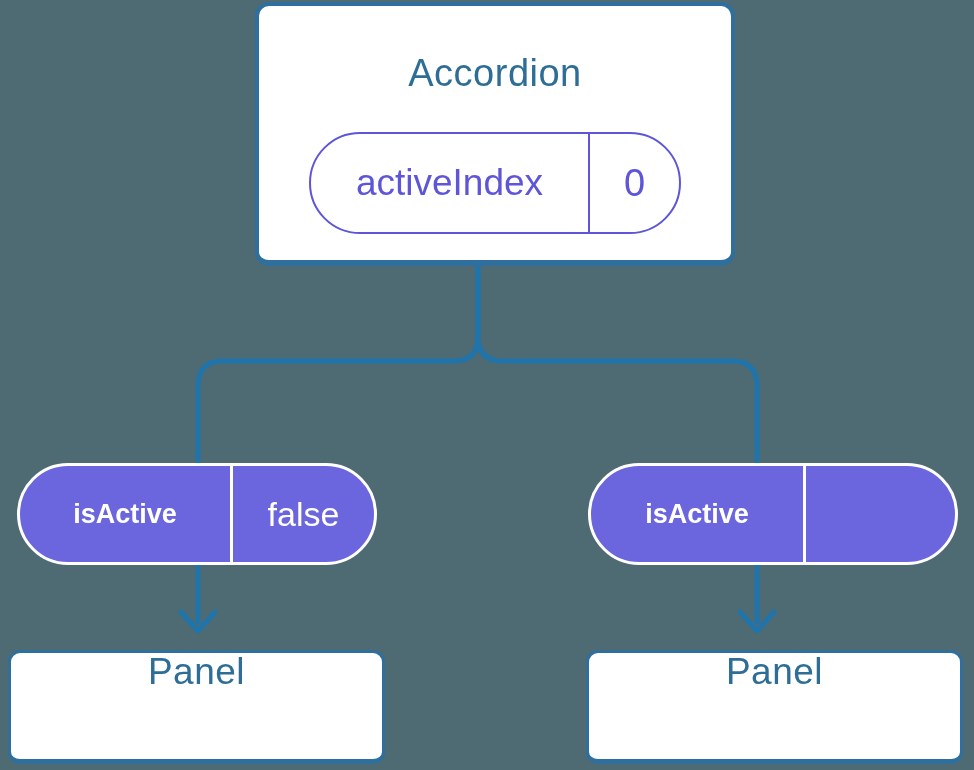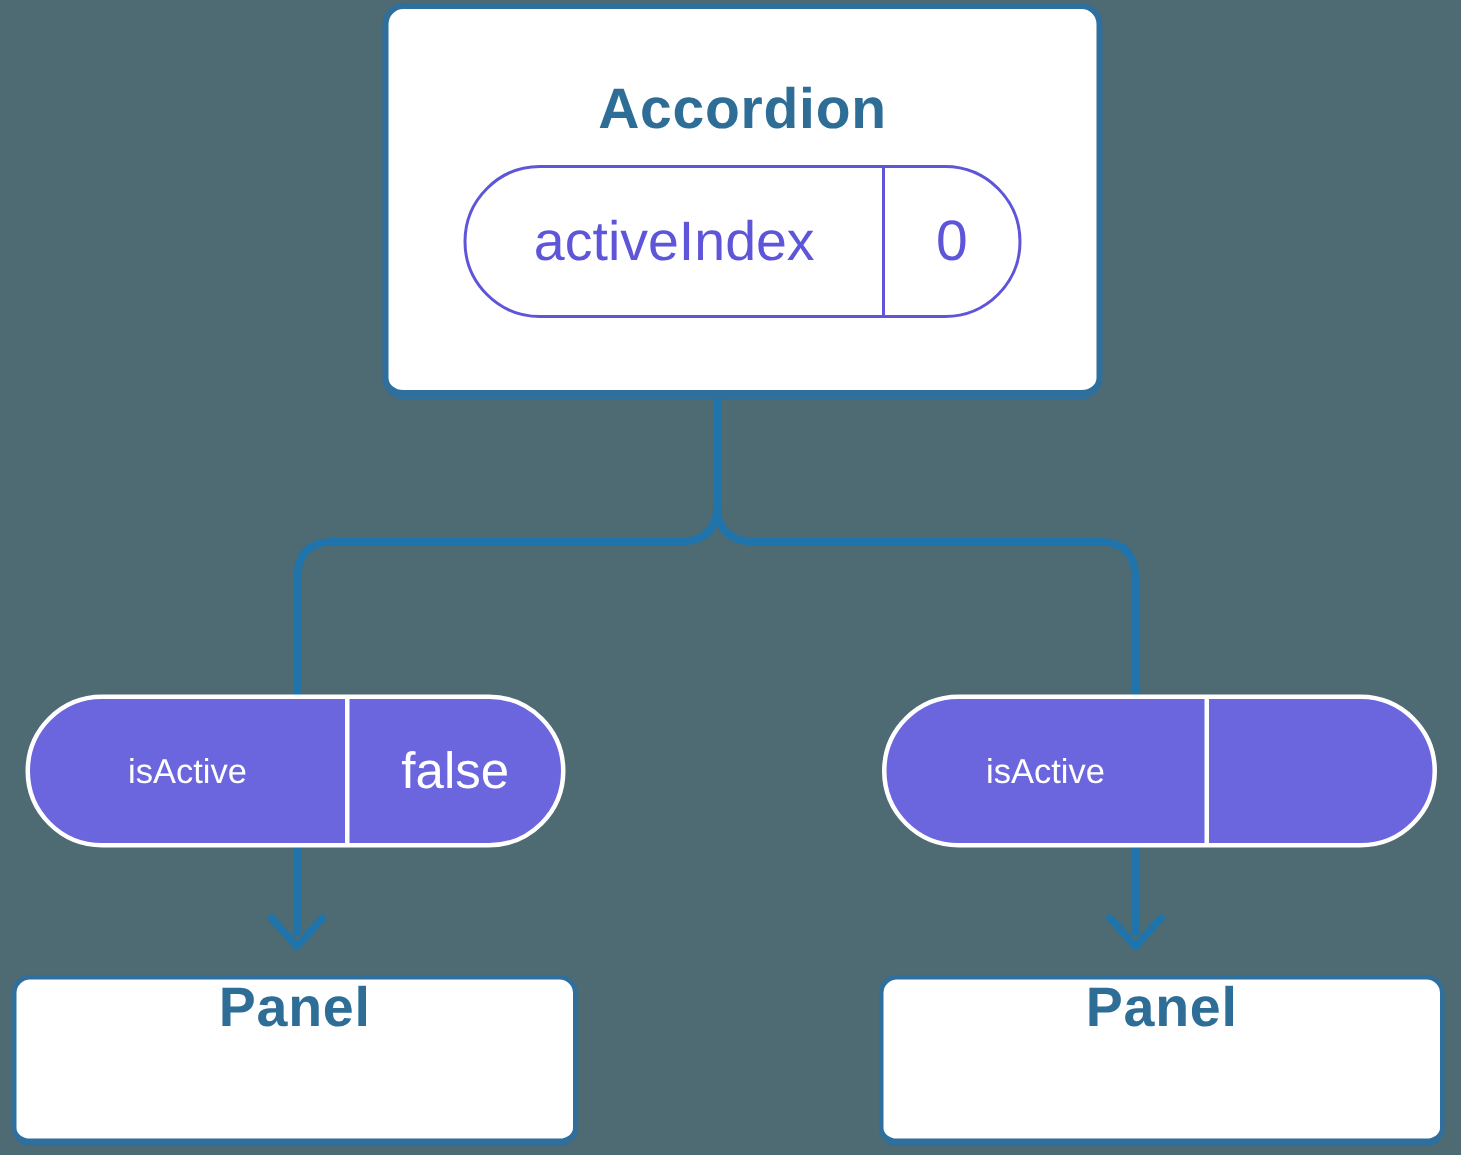--- a/index.html
+++ b/index.html
@@ -46,27 +46,27 @@
   .root-card {
     left: 255px; top: 2px;
     width: 480px; height: 264px;
     display: flex;
     flex-direction: column;
     align-items: center;
     padding-top: 48px;
   }
   .card-title {
     font-size: 38px;
-    font-weight: 700;
+    font-weight: 400;
     line-height: 1;
     color: var(--title-text, #2e6e96);
     letter-spacing: 0.5px;
   }
   .prop-pill {
-    margin-top: 18px;
+    margin-top: 40px;
     width: 372px;
     height: 102px;
     box-sizing: border-box;
     border: 2px solid var(--prop, #5e55d9);
     border-radius: 51px;
     background: var(--node-bg, #ffffff);
     display: flex;
     align-items: stretch;
     overflow: hidden;
   }
@@ -98,22 +98,23 @@
     display: flex;
     align-items: stretch;
     overflow: hidden;
     z-index: 3;
   }
   .state-pill .pill-label {
     border-right: 3px solid #ffffff;
     display: flex;
     align-items: center;
     justify-content: center;
-    font-size: 23px;
+    font-size: 27px;
     color: #ffffff;
+    font-weight: bold;
   }
   .state-pill .pill-value {
     flex: 1;
     display: flex;
     align-items: center;
     justify-content: center;
     font-size: 34px;
     color: #ffffff;
   }
   .state-pill.left-pill { left: 17px; width: 360px; }

